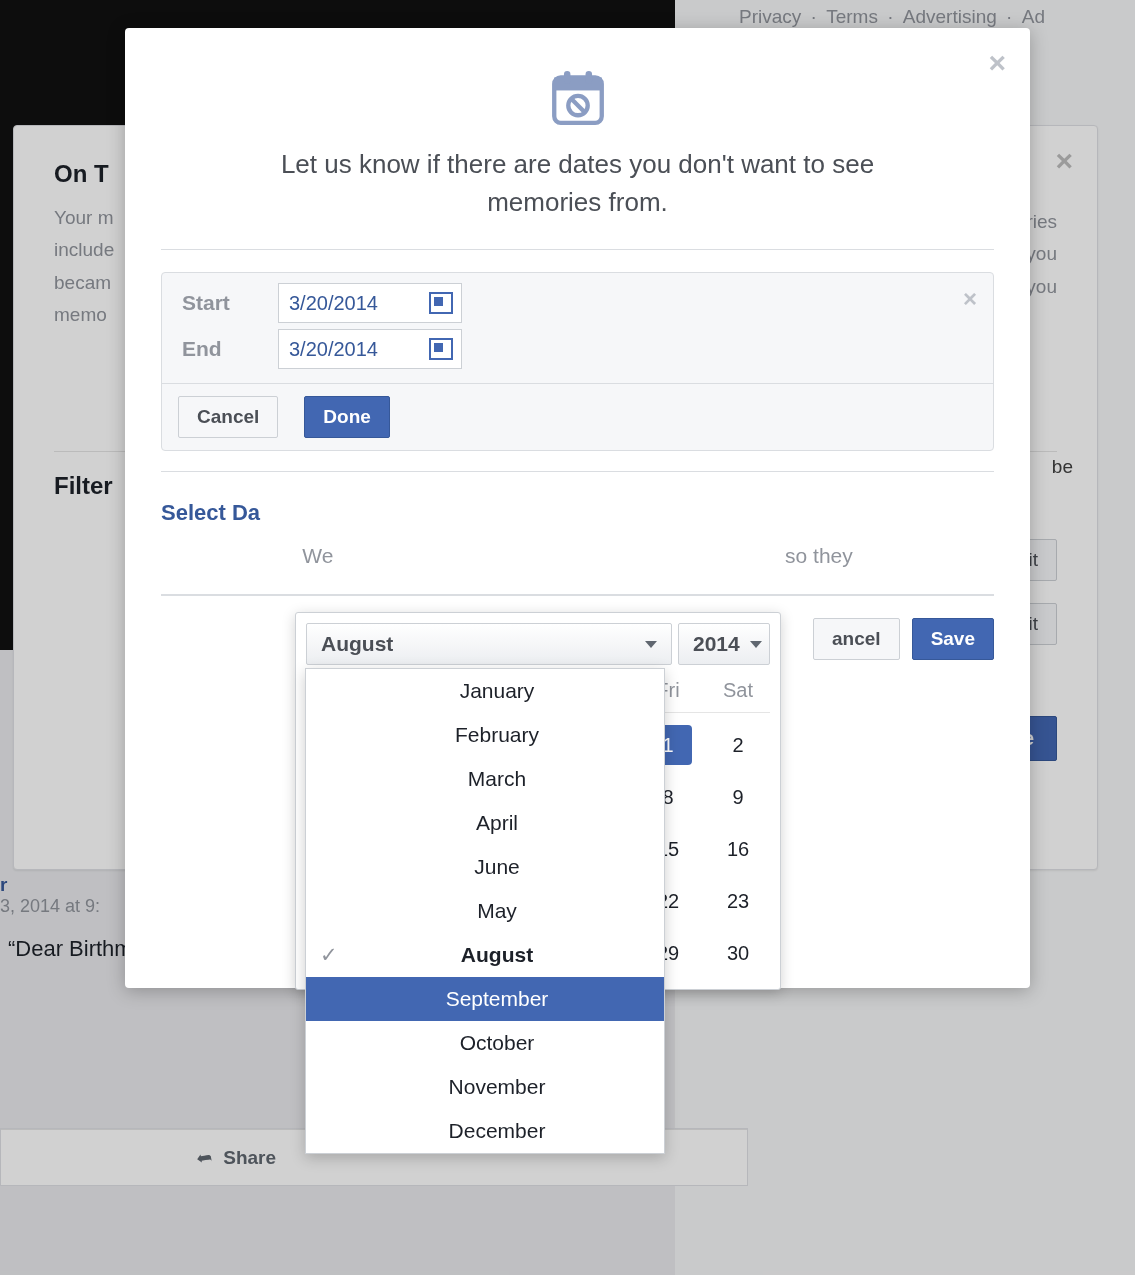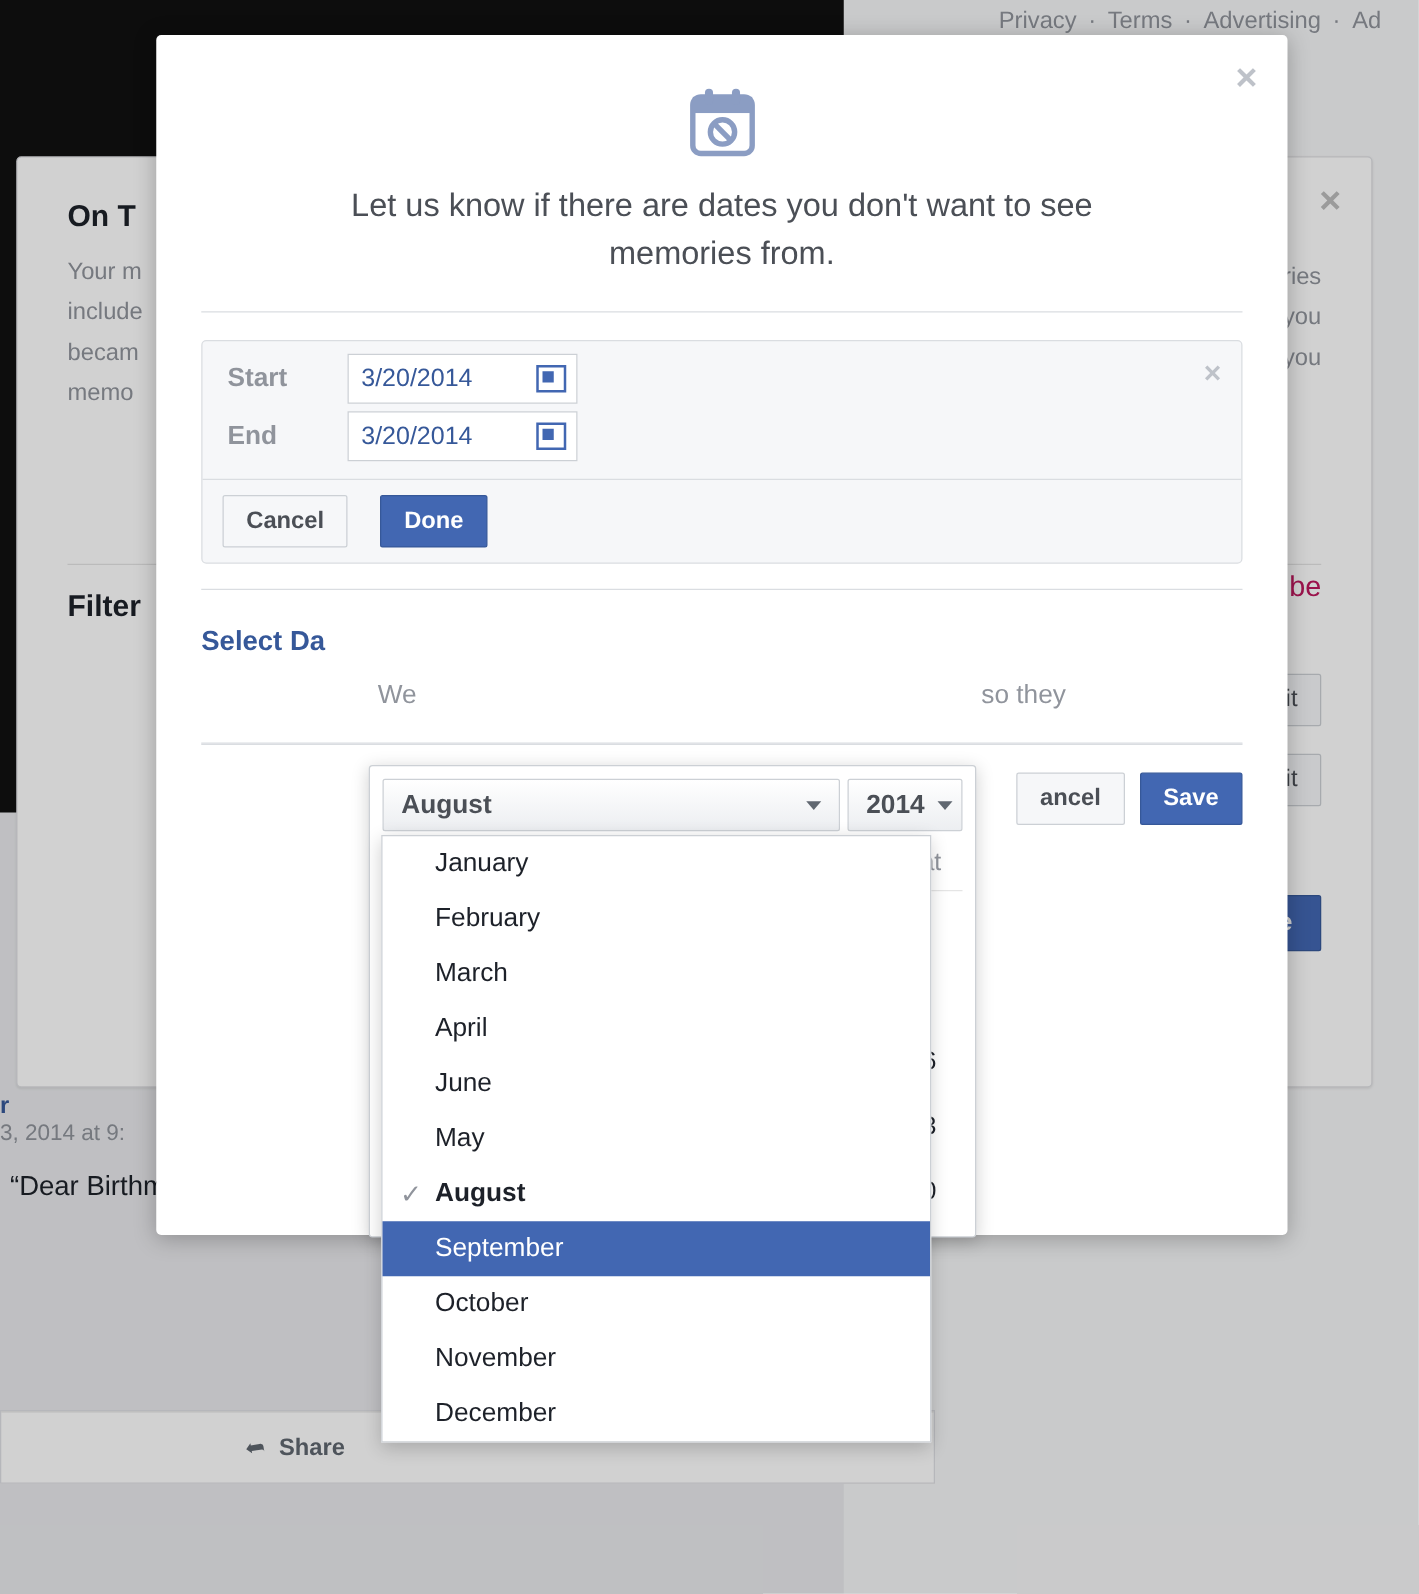--- a/index.html
+++ b/index.html
@@ -25,21 +25,21 @@
       width: 460px;
       height: 100%;
       background: #f6f7f8;
       padding-top: 6px;
       color: #90949c;
       font-size: 19px;
     }
     .bg-right-links {
       white-space: nowrap;
       overflow: hidden;
-      padding-left: 120px;
+      padding-left: 60px;
     }
     .bg-right-links span { margin: 0 4px; color: #90949c; }
 
     .card-back {
       position: absolute;
       left: 13px;
       top: 125px;
       width: 1085px;
       height: 745px;
       background: #fff;
@@ -73,24 +73,24 @@
       border-top: 1px solid #e5e5e5;
       margin: 28px 0 20px 0;
     }
     .filter-label {
       font-size: 24px;
       font-weight: bold;
       color: #1d2129;
     }
     .filter-side {
       position: absolute;
-      right: 40px;
+      right: 24px;
       top: 330px;
-      color: #be185d;
-      font-size: 23px;
+      color: #404040;
+      font-size: 19px;
     }
     .edit-row {
       position: absolute;
       right: 40px;
     }
     .edit-btn {
       display: inline-block;
       padding: 9px 18px;
       background: #f6f7f9;
       border: 1px solid #ccd0d5;
@@ -365,27 +365,28 @@
       background: #4267b2;
       color: #fff;
       border-radius: 4px;
     }
 
     
     .month-menu {
       position: absolute;
       left: 305px;
       top: 668px;
-      width: 440px;
+      width: 360px;
       background: #fff;
       border: 1px solid #ccd0d5;
       box-shadow: 0 4px 14px rgba(0,0,0,.2);
       z-index: 60;
       font-size: 21px;
       color: #1d2129;
+      text-align: center;
     }
     .month-item {
       padding: 10px 18px 10px 42px;
       position: relative;
       cursor: pointer;
     }
     .month-item.checked { font-weight: bold; }
     .month-item.checked::before {
       content: "✓";
       position: absolute;

